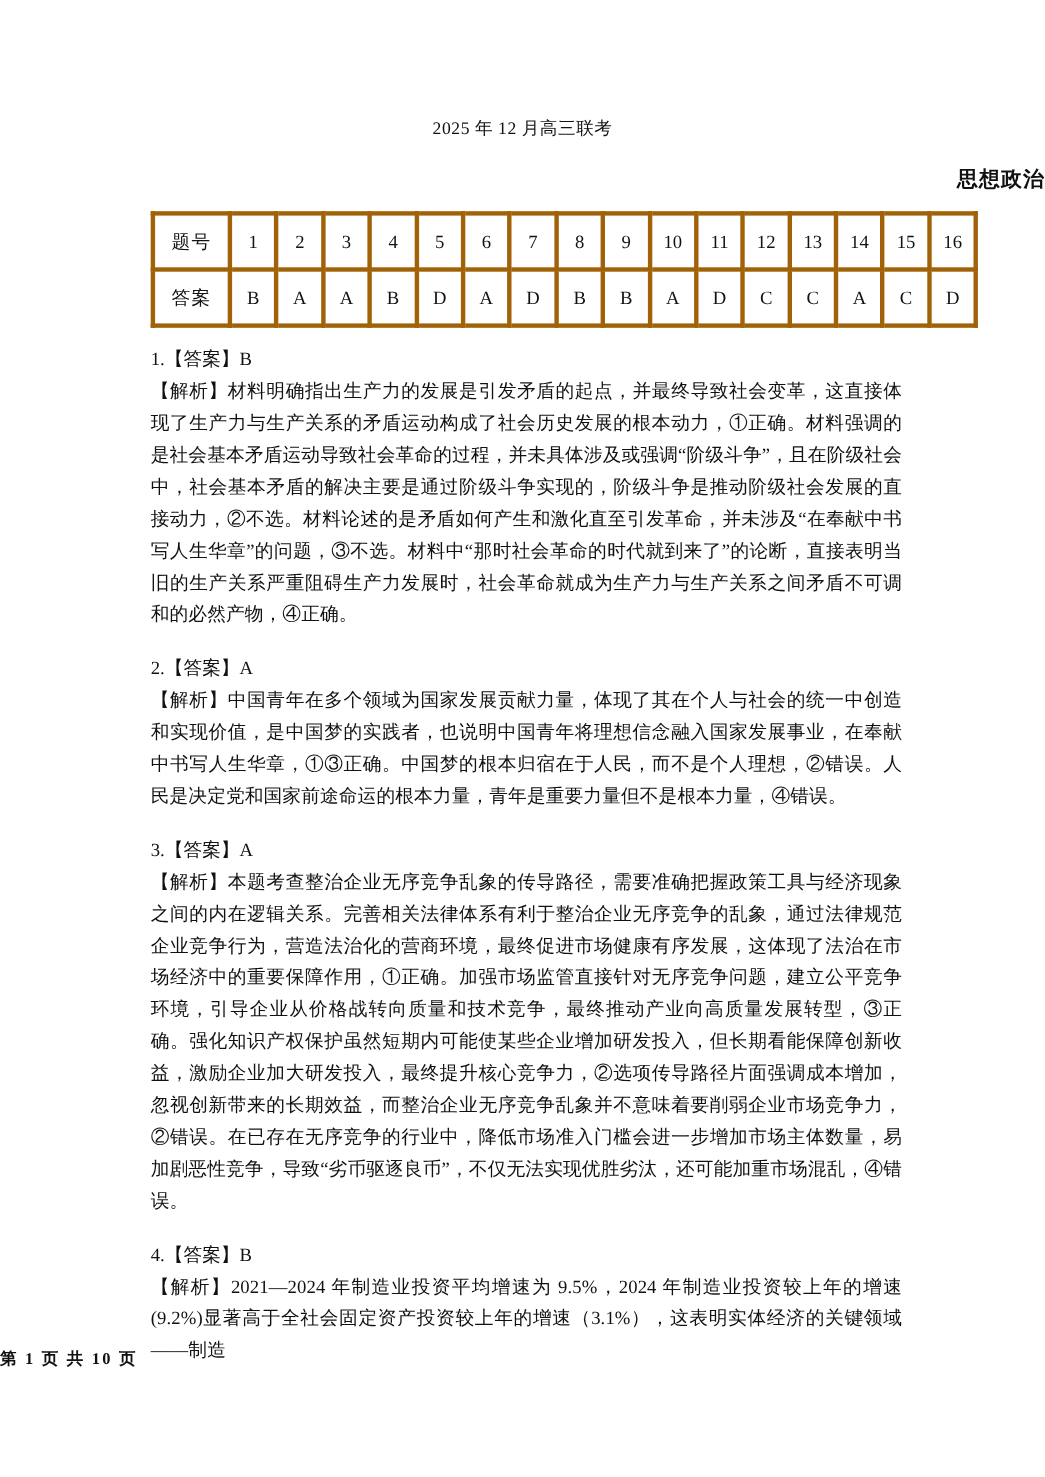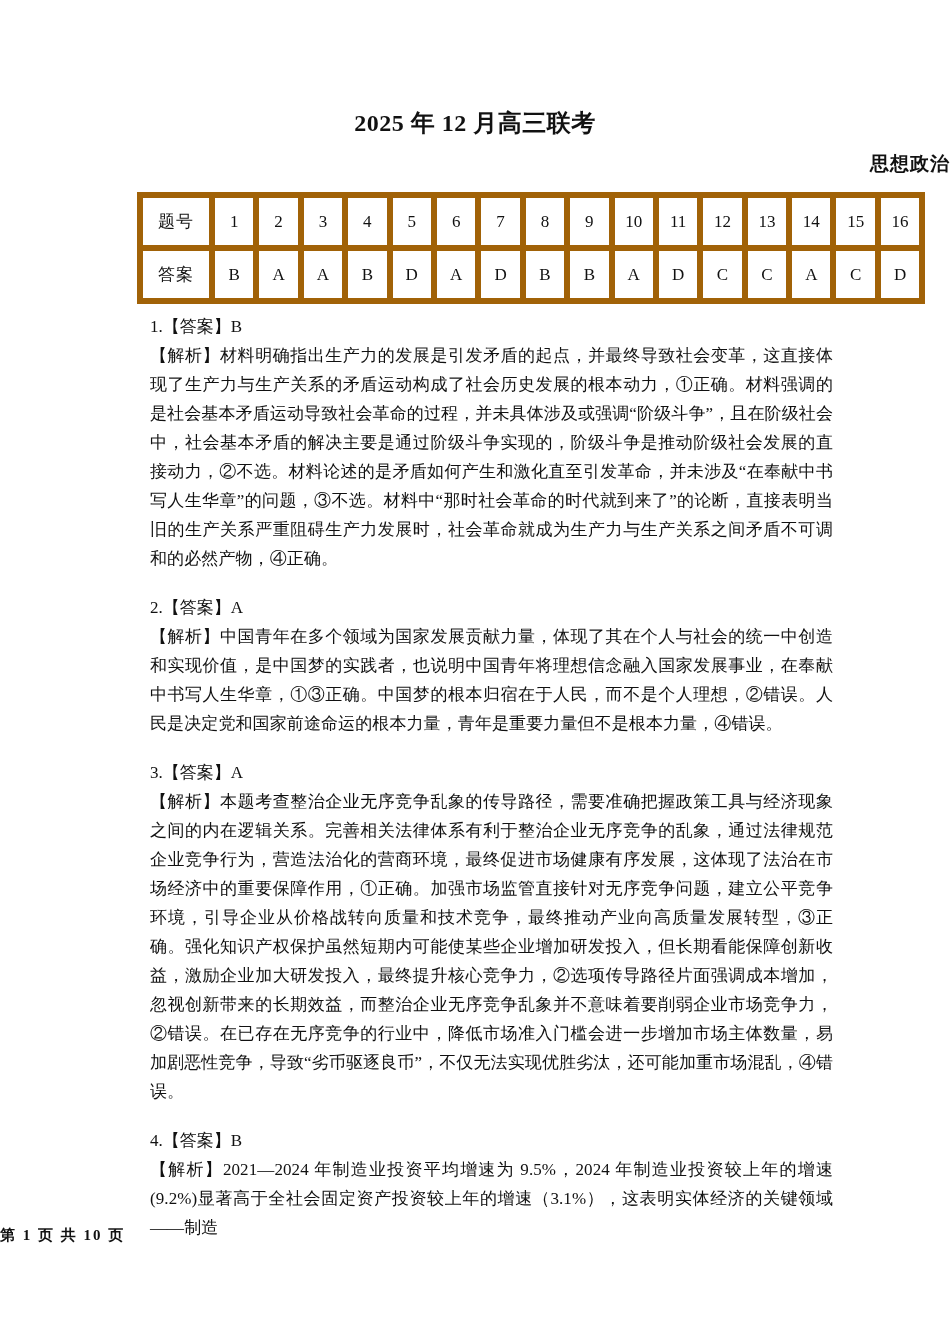--- a/index.html
+++ b/index.html
@@ -25,22 +25,22 @@
     box-sizing: border-box;
   }
 
   
   .title-main {
     position: absolute;
     left: 0;
     top: 108px;
     width: 950px;
     text-align: center;
-    font-size: 24px;
-    font-weight: bold;
+    font-size: 16px;
+    font-weight: normal;
     letter-spacing: 0.5px;
     line-height: 1.25;
   }
   .title-sub {
     position: absolute;
     left: 0;
     top: 152px;
     width: 950px;
     text-align: right;
     font-size: 19px;
@@ -53,42 +53,42 @@
   .answer-table {
     position: absolute;
     left: 137px;
     top: 192px;
     width: 681px;
     border-collapse: collapse;
     table-layout: fixed;
   }
   .answer-table td,
   .answer-table th {
-    border: 6px solid #a16207;
+    border: 4px solid #a16207;
     height: 47px;
     text-align: center;
     vertical-align: middle;
     font-size: 17px;
     font-weight: normal;
     padding: 0;
   }
   .answer-table .rowhead {
     width: 66px;
     font-size: 17px;
     letter-spacing: 1px;
   }
   .answer-table .cell {
     width: 38.4px;
     font-family: "Liberation Serif", serif;
   }
 
   
   .content {
     position: absolute;
-    left: 150px;
+    left: 137px;
     top: 312px;
     width: 683px;
   }
 
   .qblock {
     margin-bottom: 20px;
   }
   .qhead {
     font-size: 17px;
     line-height: 29px;

